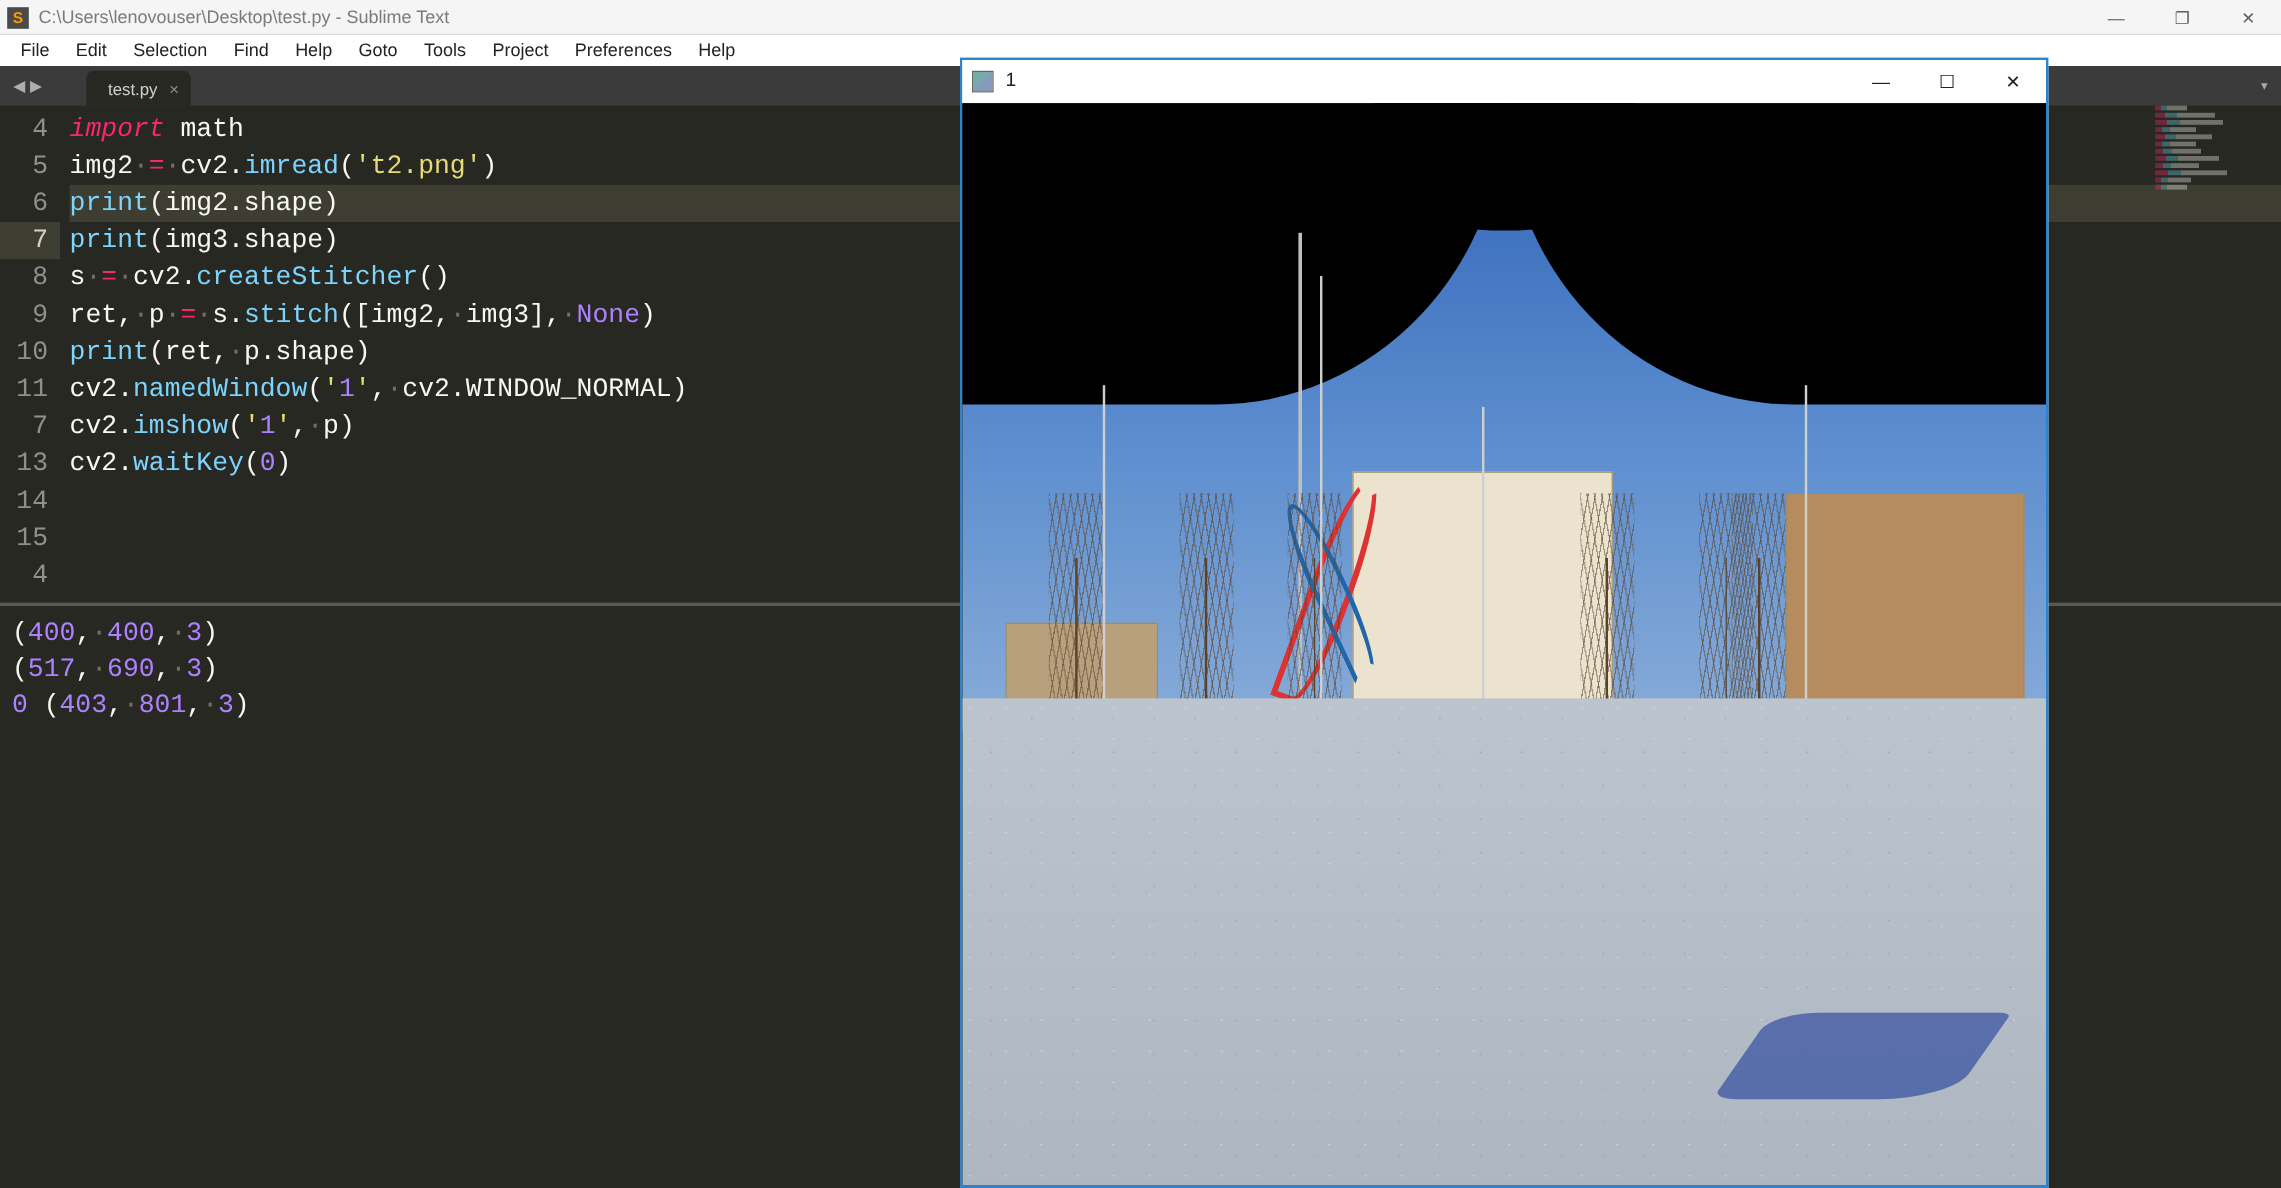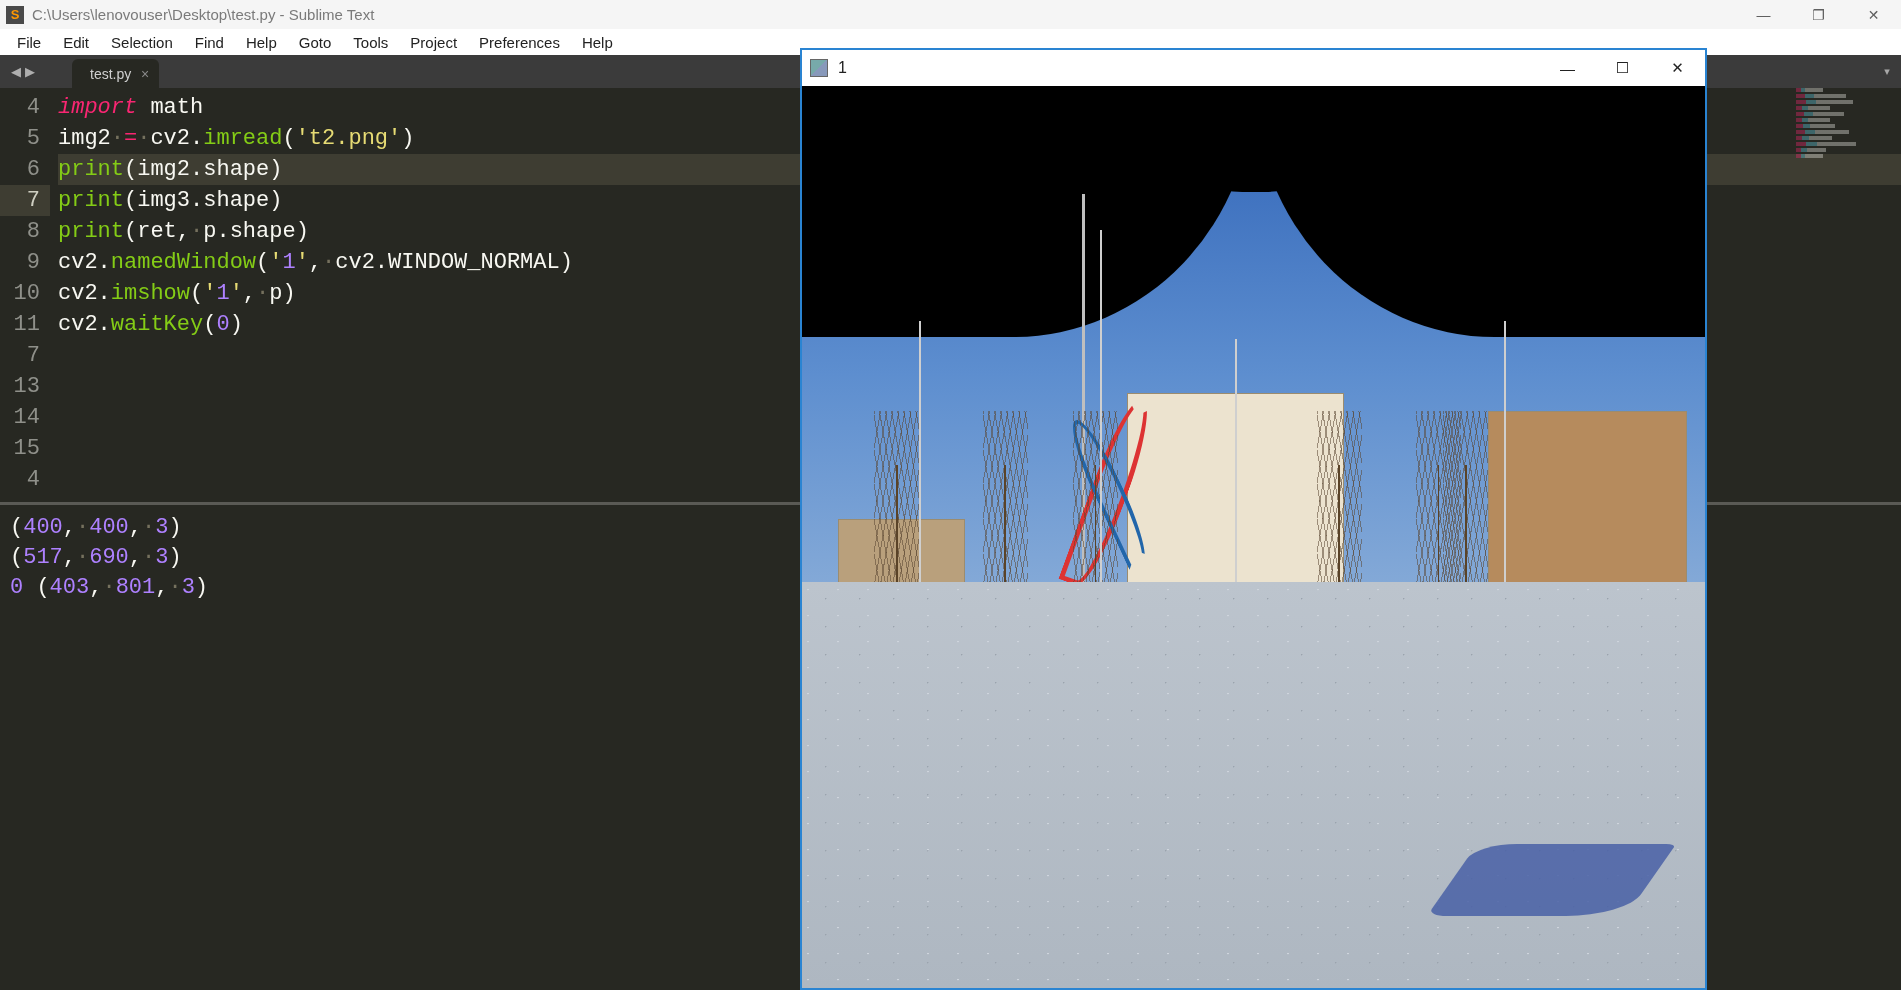--- a/index.html
+++ b/index.html
@@ -109,21 +109,21 @@
     font-family: Consolas, "Courier New", monospace;
     font-size: 22px;
     padding-top:4px;
     padding-left:8px;
     line-height:31px;
     white-space: pre;
   }
   .code .line.hl { background:#3e3d32; display:block; }
   .kw  { color:#f92672; font-style:italic; }   
   .op  { color:#f92672; }                        
-  .fn  { color:#84cc16; font-style:normal; }     
+  .fn  { color:#7dd3fc; font-style:normal; }     
   .str { color:#e6db74; }                        
   .num { color:#ae81ff; }                        
   .dot { color:#f8f8f2; }
   .cnst{ color:#ae81ff; }                        
   .ws  { color:#75715e; }                        
 
   .console {
     background:#272822;
     border-top: 3px solid #5a5a55;
     color:#f8f8f2;
@@ -314,20 +314,22 @@
       <div class="ln">7</div>
       <div class="ln">13</div>
       <div class="ln">14</div>
       <div class="ln">15</div>
       <div class="ln">4</div>
     </div>
   <div class="code" id="code"><span class="line"><span class="kw">import</span> math
 </span><span class="line">img2<span class="ws">·</span><span class="op">=</span><span class="ws">·</span>cv2<span class="dot">.</span><span class="fn">imread</span>(<span class="str">'t2.png'</span>)
 </span><span class="line hl"><span class="fn">print</span>(img2.shape)
 </span><span class="line"><span class="fn">print</span>(img3.shape)
+</span><span class="line">s<span class="ws">·</span><span class="op">=</span><span class="ws">·</span>cv2<span class="dot">.</span><span class="fn">createStitcher</span>()
+</span><span class="line">ret,<span class="ws">·</span>p<span class="ws">·</span><span class="op">=</span><span class="ws">·</span>s<span class="dot">.</span><span class="fn">stitch</span>([img2,<span class="ws">·</span>img3],<span class="ws">·</span><span class="cnst">None</span>)
 </span><span class="line"><span class="fn">print</span>(ret,<span class="ws">·</span>p.shape)
 </span><span class="line">cv2<span class="dot">.</span><span class="fn">namedWindow</span>(<span class="str">'<span class="num">1</span>'</span>,<span class="ws">·</span>cv2.WINDOW_NORMAL)
 </span><span class="line">cv2<span class="dot">.</span><span class="fn">imshow</span>(<span class="str">'<span class="num">1</span>'</span>,<span class="ws">·</span>p)
 </span><span class="line">cv2<span class="dot">.</span><span class="fn">waitKey</span>(<span class="num">0</span>)
 </span><span class="line">
 </span></div>
 </div>
 
 <div class="console" id="console">(<span class="num">400</span>,<span class="ws">·</span><span class="num">400</span>,<span class="ws">·</span><span class="num">3</span>)
 (<span class="num">517</span>,<span class="ws">·</span><span class="num">690</span>,<span class="ws">·</span><span class="num">3</span>)

